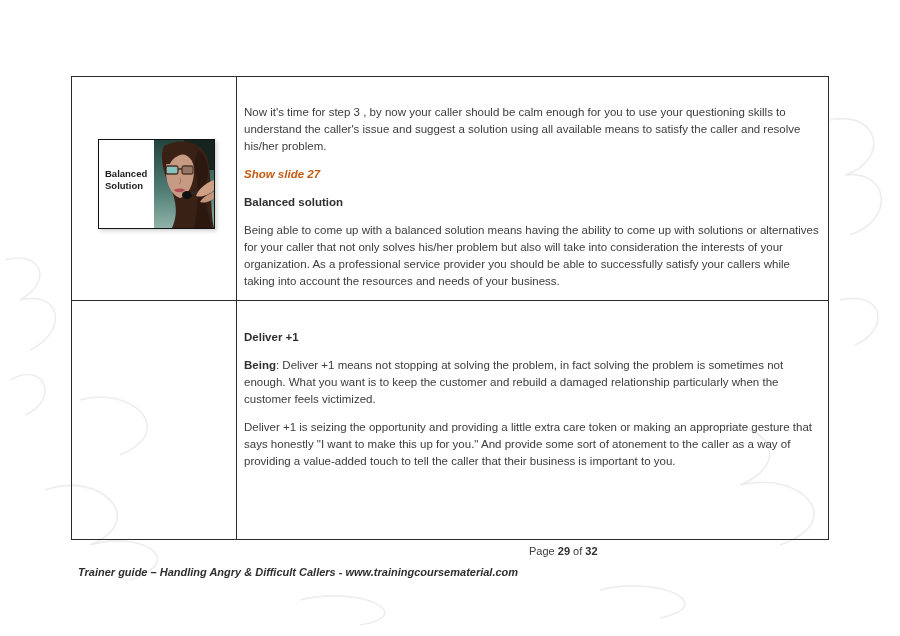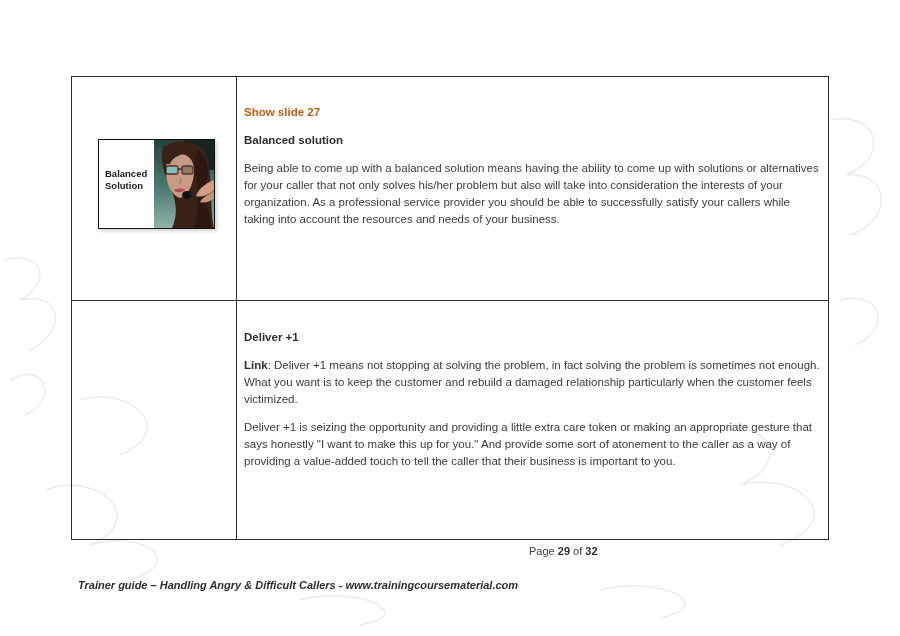--- a/index.html
+++ b/index.html
@@ -39,21 +39,21 @@
     font-size:9.5px;font-weight:bold;line-height:12px;color:#1c1c1c;
   }
   .thumb-photo{width:60px;height:100%;overflow:hidden;}
 
   
   .page-number{
     position:absolute;left:529px;top:545px;width:300px;
     font-size:11px;color:#3c3c3c;
   }
   .footer-line{
-    position:absolute;left:78px;top:579px;width:760px;
+    position:absolute;left:78px;top:566px;width:760px;
     font-size:11px;font-weight:bold;font-style:italic;color:#2e2e2e;
   }
 </style>
 </head>
 <body>
 
 <svg class="watermark" viewBox="0 0 900 636" xmlns="http://www.w3.org/2000/svg">
   <g fill="none" stroke="#ededed" stroke-width="1.6">
     <path d="M5 260 C 40 250, 55 280, 20 300 C 60 290, 70 330, 30 350"></path>
     <path d="M10 380 C 45 360, 60 400, 25 415"></path>
@@ -102,30 +102,31 @@
           <line x1="37" y1="54" x2="52" y2="48" stroke="#2b2b2b" stroke-width="1.6"></line>
 
           <path d="M60 40 C 50 44, 44 50, 42 56 C 48 58, 56 54, 60 50 Z" fill="#cfa084"></path>
           <path d="M60 52 C 54 54, 48 58, 46 62 C 52 64, 58 60, 60 58 Z" fill="#c2947a"></path>
         </svg>
       </div>
     </div>
   </div>
 
   <div class="cell cell-right-1 body-text">
-    <p class="block show-slide" style="color:#c55a11;">Show slide 27</p>
+    <p class="block">Now it's time for step 3 , by now your caller should be calm enough for you to use your questioning skills to understand the caller's issue and suggest a solution using all available means to satisfy the caller and resolve his/her problem.</p>
+    <p class="block show-slide" style="color:#c55a11;font-style:italic;">Show slide 27</p>
     <p class="block bold">Balanced solution</p>
     <p class="block">Being able to come up with a balanced solution means having the ability to come up with solutions or alternatives for your caller that not only solves his/her problem but also will take into consideration the interests of your organization. As a professional service provider you should be able to successfully satisfy your callers while taking into account the resources and needs of your business.</p>
   </div>
 
   <div class="cell cell-left-2"></div>
 
   <div class="cell cell-right-2 body-text">
     <p class="block bold">Deliver +1</p>
-    <p class="block"><span class="bold">Link</span><span>: Deliver +1 means not stopping at solving the problem, in fact solving the problem is sometimes not enough. What you want is to keep the customer and rebuild a damaged relationship particularly when the customer feels victimized.</span></p>
+    <p class="block"><span class="bold">Being</span><span>: Deliver +1 means not stopping at solving the problem, in fact solving the problem is sometimes not enough. What you want is to keep the customer and rebuild a damaged relationship particularly when the customer feels victimized.</span></p>
     <p class="block">Deliver +1 is seizing the opportunity and providing a little extra care token or making an appropriate gesture that says honestly "I want to make this up for you." And provide some sort of atonement to the caller as a way of providing a value-added touch to tell the caller that their business is important to you.</p>
   </div>
 
 </div>
 
 <div class="page-number">
   <span>Page</span>
   <span class="bold">29</span>
   <span>of</span>
   <span class="bold">32</span>

